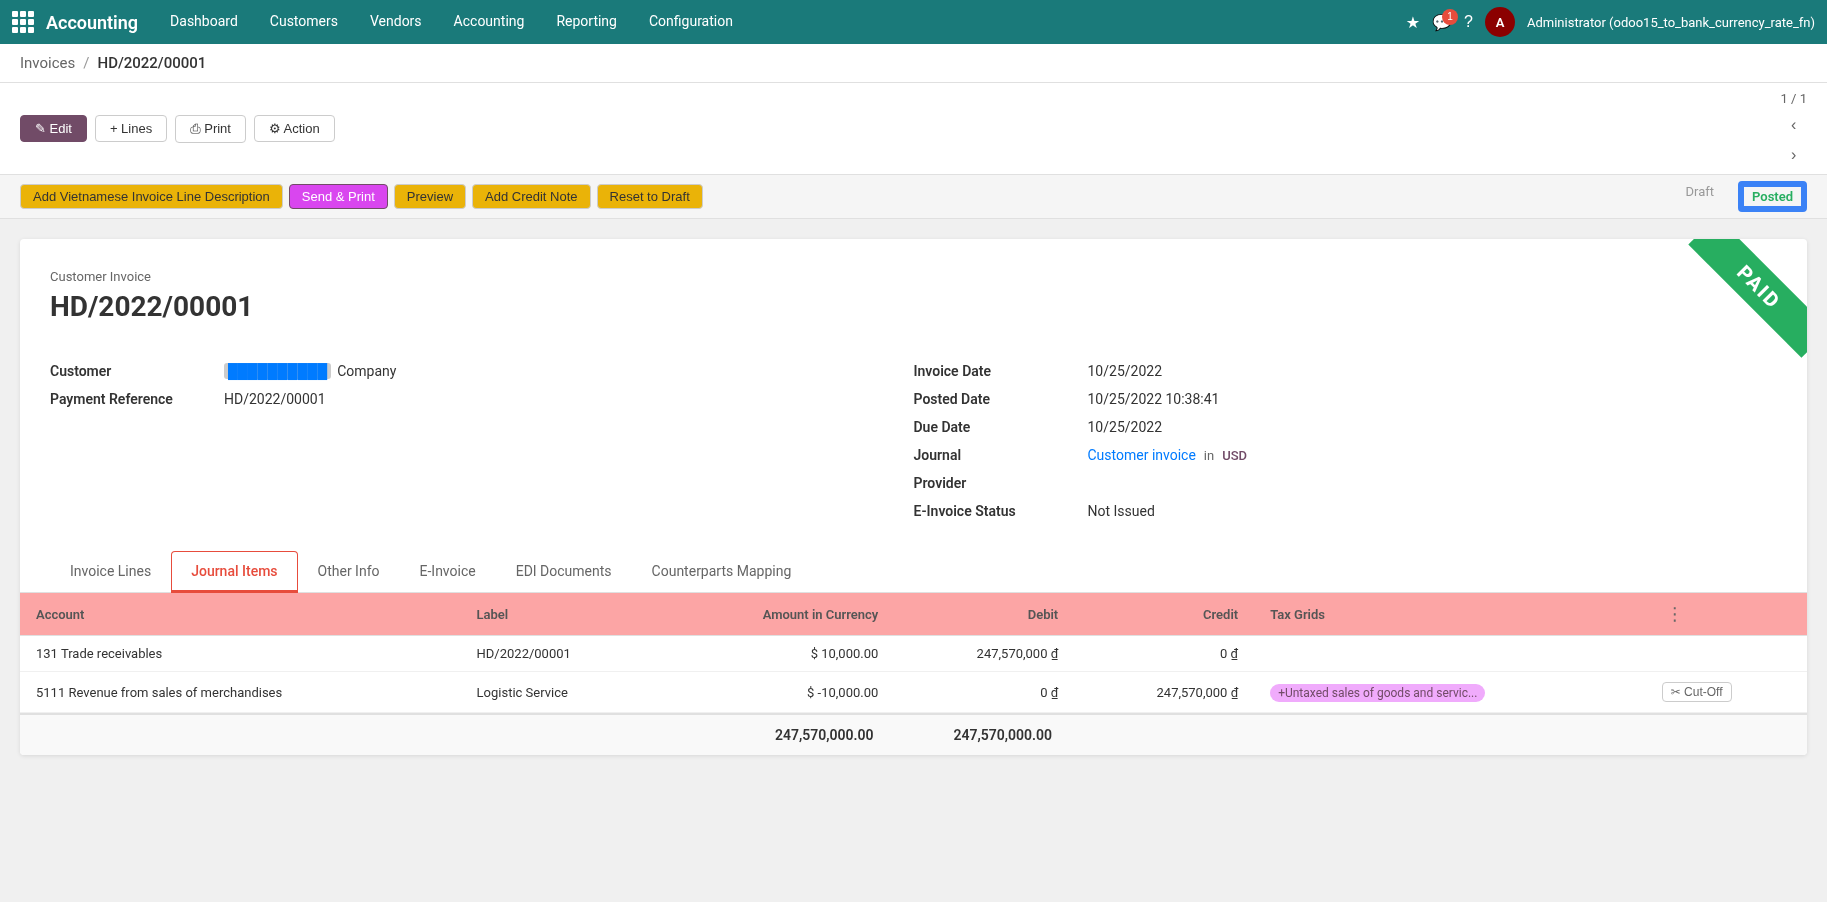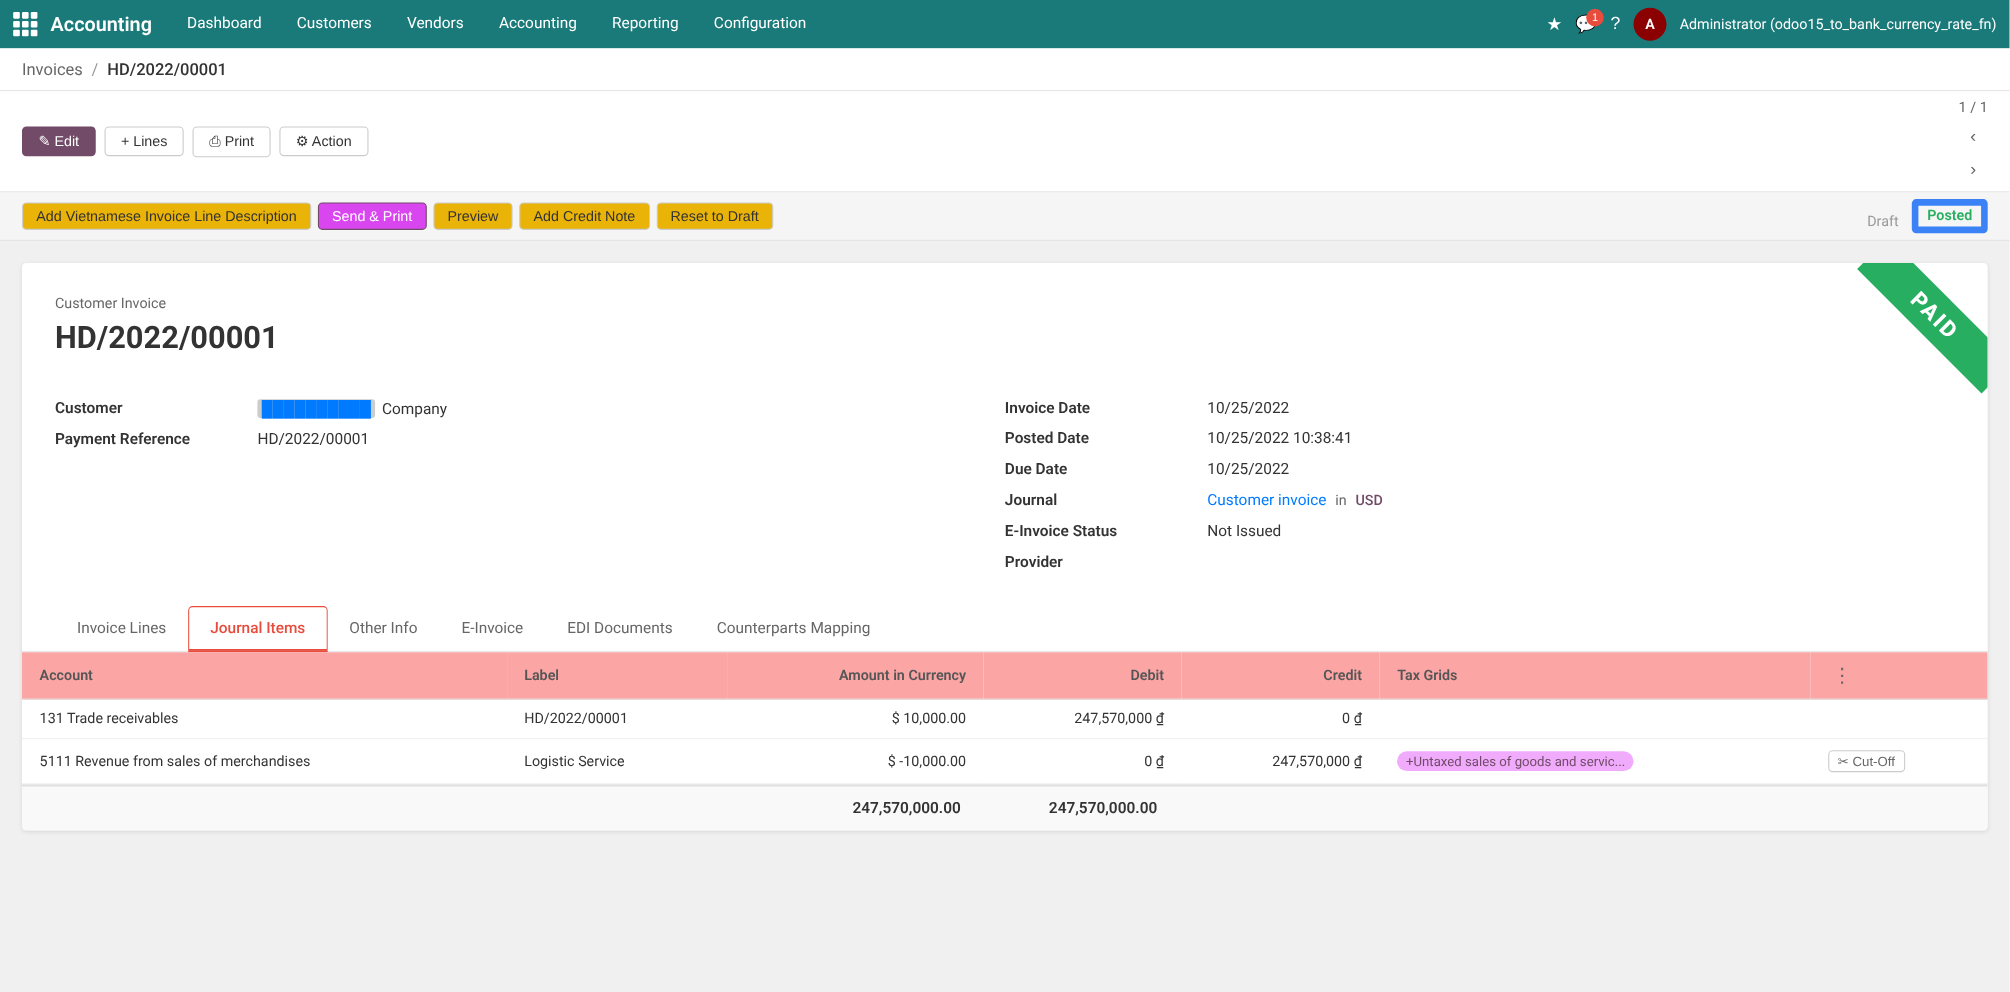--- a/index.html
+++ b/index.html
@@ -164,22 +164,22 @@
       color: #333;
     }
     .sec-btn.active {
       background: #d946ef;
       color: white;
       border-color: #714b67;
     }
     .status-tags {
       margin-left: auto;
       display: flex;
-      gap: 4px;
-      align-items: flex-end;
+      gap: 16px;
+      align-items: flex-start;
     }
     .status-tag {
       font-size: 13px;
       color: #999;
       padding: 3px 8px;
     }
     .status-tag.active {
       color: #27ae60;
       font-weight: 600;
       border: 6px solid #3b82f6;
@@ -245,21 +245,21 @@
       grid-template-columns: 1fr 1fr;
       gap: 0;
       padding: 0 30px 20px;
     }
     .field-left { padding-right: 40px; }
     .field-right { border-left: none; }
     .field-row {
       display: flex;
       align-items: flex-start;
       margin-bottom: 12px;
-      gap: 24px;
+      gap: 14px;
     }
     .field-label {
       font-weight: 600;
       color: #333;
       min-width: 160px;
       font-size: 14px;
     }
     .field-value {
       color: #333;
       font-size: 14px;
@@ -489,26 +489,26 @@
         </div>
         <div class="field-row">
           <span class="field-label">Journal</span>
           <span class="field-value journal-value">
             <span class="link-style">Customer invoice</span>
             <span class="journal-in">in</span>
             <span class="journal-currency">USD</span>
           </span>
         </div>
         <div class="field-row">
+          <span class="field-label">Provider</span>
+          <span class="field-value"></span>
+        </div>
+        <div class="field-row">
           <span class="field-label">E-Invoice Status</span>
           <span class="field-value">Not Issued</span>
-        </div>
-        <div class="field-row">
-          <span class="field-label">Provider</span>
-          <span class="field-value"></span>
         </div>
       </div>
     </div>
 
     <div class="tabs-bar">
       <div class="tab-item">Invoice Lines</div>
       <div class="tab-item active">Journal Items</div>
       <div class="tab-item">Other Info</div>
       <div class="tab-item">E-Invoice</div>
       <div class="tab-item">EDI Documents</div>

